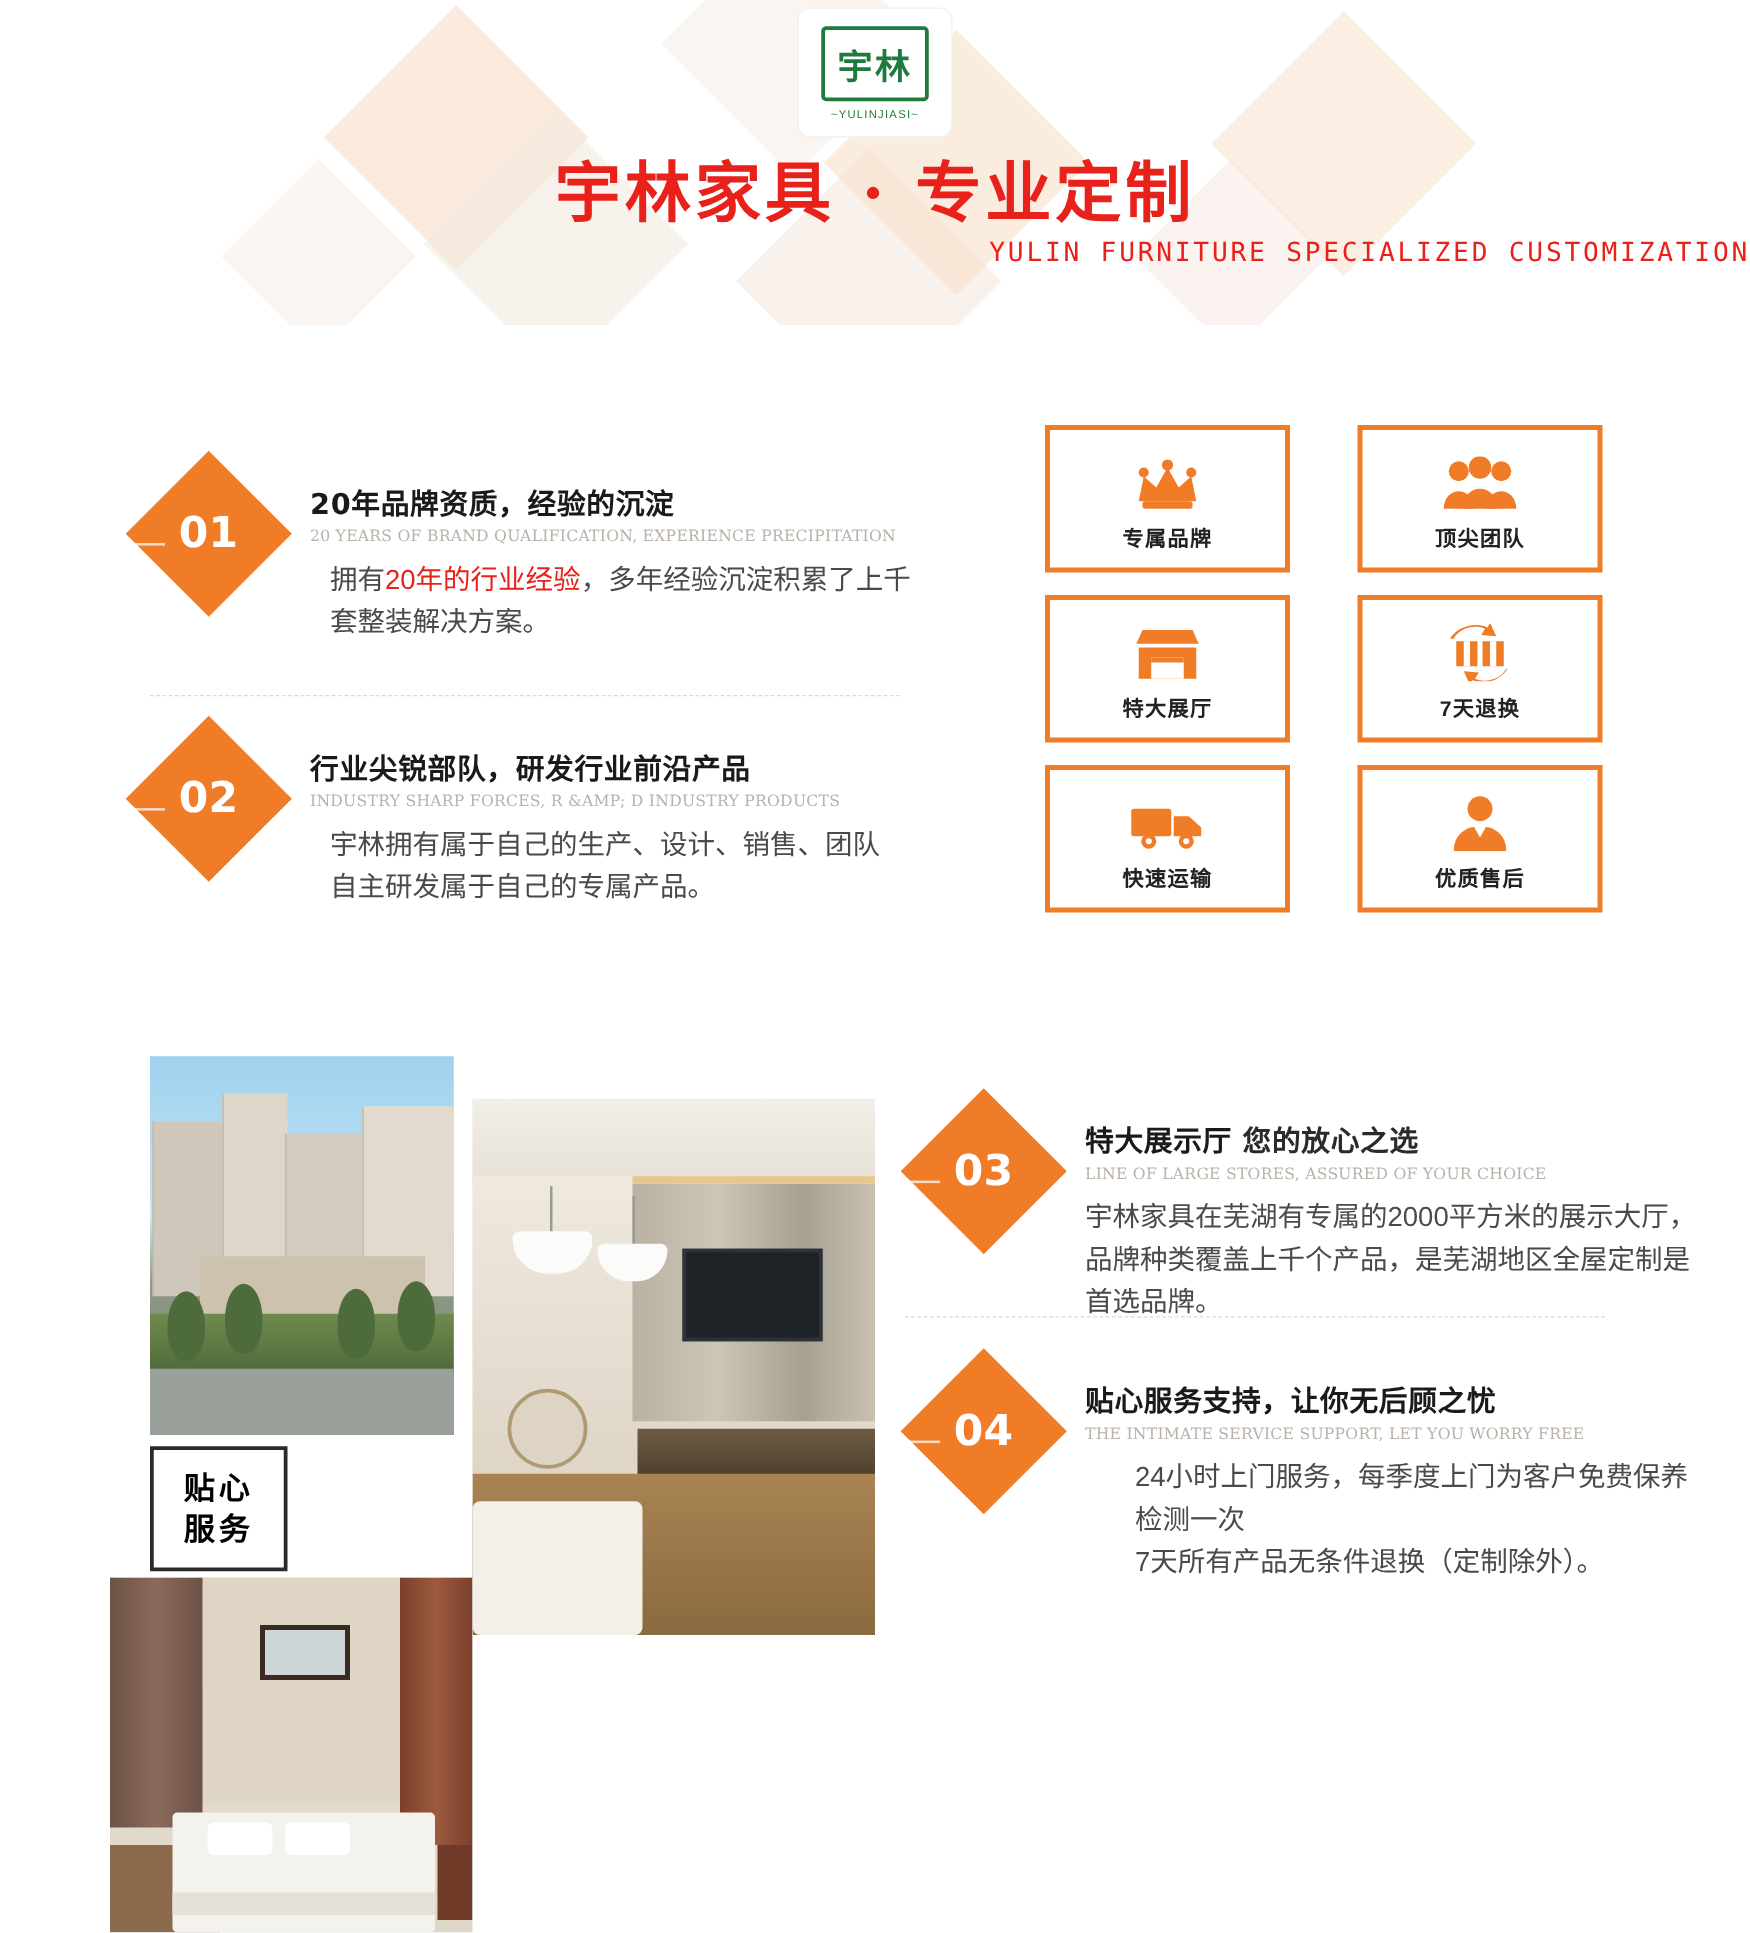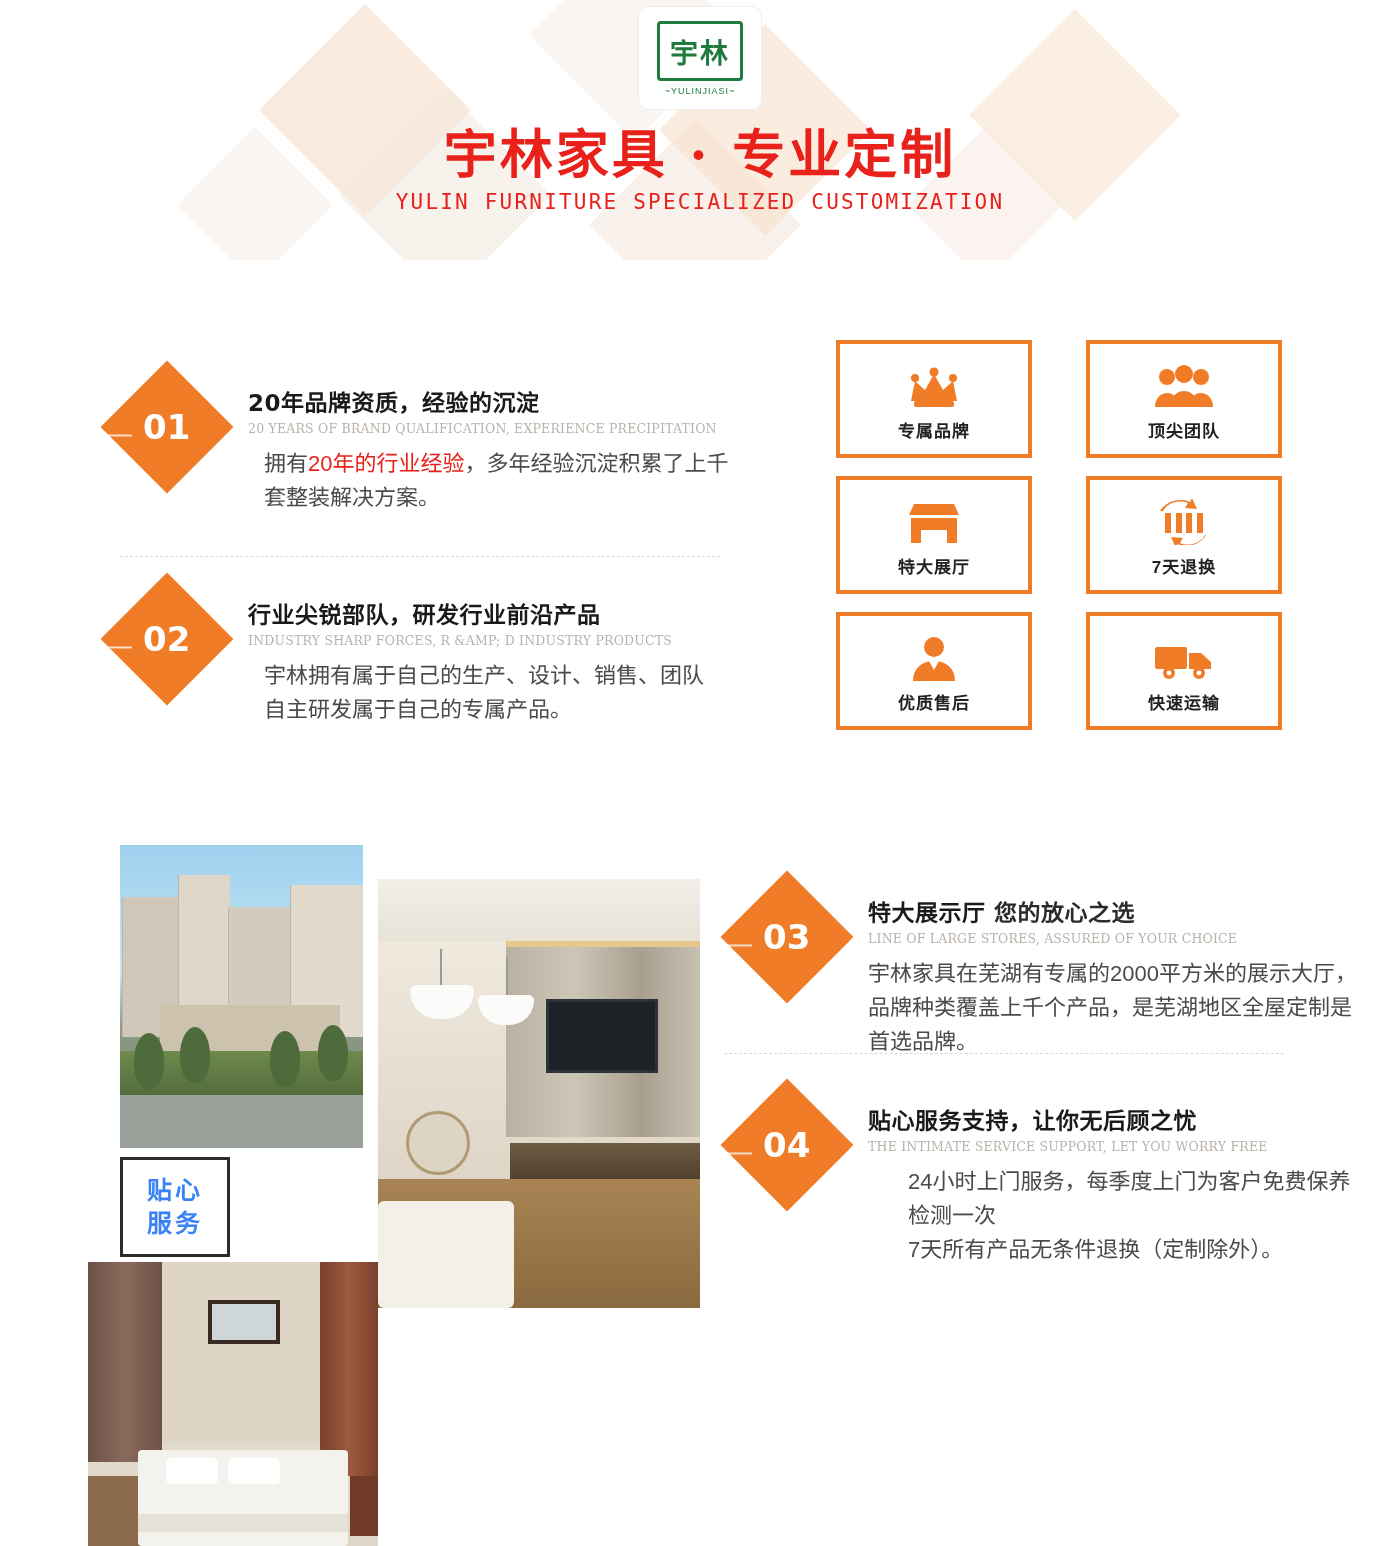--- a/index.html
+++ b/index.html
@@ -92,21 +92,21 @@
     font-weight: bold;
     font-size: 53px;
     color: #e8211a;
     letter-spacing: 3px;
     z-index: 6;
   }
   .sub-title {
     position: absolute;
     left: 0; top: 190px;
     width: 1400px;
-    text-align: center;
+    text-align: right;
     font-size: 21px;
     color: #e8211a;
     letter-spacing: 2.2px;
     font-family: "DejaVu Sans Mono", "Liberation Mono", monospace;
     z-index: 6;
   }
 
   
   .feature {
     position: absolute;
@@ -244,21 +244,21 @@
     display: flex;
     flex-direction: column;
     align-items: center;
     justify-content: center;
     background: #ffffff;
     font-family: "DejaVu Sans", "Liberation Sans", sans-serif;
     font-weight: bold;
     font-size: 25px;
     line-height: 33px;
     letter-spacing: 3px;
-    color: #3b82f6;
+    color: #000000;
   }
 
   
   #photo-bedroom {
     left: 88px; top: 1262px; width: 290px; height: 284px;
     background: linear-gradient(#e8e2d6, #ded6c7);
   }
   #photo-bedroom .curtain {
     position:absolute; left:0; top:0; width: 74px; height: 200px;
     background: linear-gradient(90deg,#6d5247,#8a6a5b,#6d5247);
@@ -446,41 +446,41 @@
         <rect x="37" y="14" width="5" height="20" fill="#ffffff"></rect>
         <path d="M8 12c4-8 16-12 25-8l-3 5 12 1-5-11-2 4C24-2 10 3 5 12z" fill="#f07c28"></path>
         <path d="M50 36c-4 8-16 12-25 8l3-5-12-1 5 11 2-4c9 5 23 0 28-9z" fill="#f07c28"></path>
       </svg>
     </div>
     <div class="cap">7天退换</div>
   </div>
 
   <div class="icon-card">
     <div class="glyph">
-      <svg width="54" height="46" viewBox="0 0 54 46" aria-hidden="true">
-        <circle cx="27" cy="12" r="10" fill="#f07c28"></circle>
-        <path d="M6 46c0-13 9-20 21-20s21 7 21 20z" fill="#f07c28"></path>
-        <path d="M22 26l5 9 5-9-5-3z" fill="#ffffff"></path>
-      </svg>
-    </div>
-    <div class="cap">优质售后</div>
-  </div>
-
-  <div class="icon-card">
-    <div class="glyph">
       <svg width="62" height="42" viewBox="0 0 62 42" aria-hidden="true">
         <rect x="2" y="8" width="32" height="22" rx="2" fill="#f07c28"></rect>
         <path d="M36 14h12l10 9v7H36z" fill="#f07c28"></path>
         <circle cx="16" cy="34" r="6" fill="#f07c28"></circle>
         <circle cx="16" cy="34" r="2.4" fill="#ffffff"></circle>
         <circle cx="46" cy="34" r="6" fill="#f07c28"></circle>
         <circle cx="46" cy="34" r="2.4" fill="#ffffff"></circle>
       </svg>
     </div>
     <div class="cap">快速运输</div>
+  </div>
+
+  <div class="icon-card">
+    <div class="glyph">
+      <svg width="54" height="46" viewBox="0 0 54 46" aria-hidden="true">
+        <circle cx="27" cy="12" r="10" fill="#f07c28"></circle>
+        <path d="M6 46c0-13 9-20 21-20s21 7 21 20z" fill="#f07c28"></path>
+        <path d="M22 26l5 9 5-9-5-3z" fill="#ffffff"></path>
+      </svg>
+    </div>
+    <div class="cap">优质售后</div>
   </div>
 </div>
 
 <div class="photo" id="photo-building">
   <div class="bldg bl1"></div>
   <div class="bldg bl2"></div>
   <div class="bldg bl3"></div>
   <div class="bldg bl4"></div>
   <div class="podium"></div>
   <div class="green"></div>

